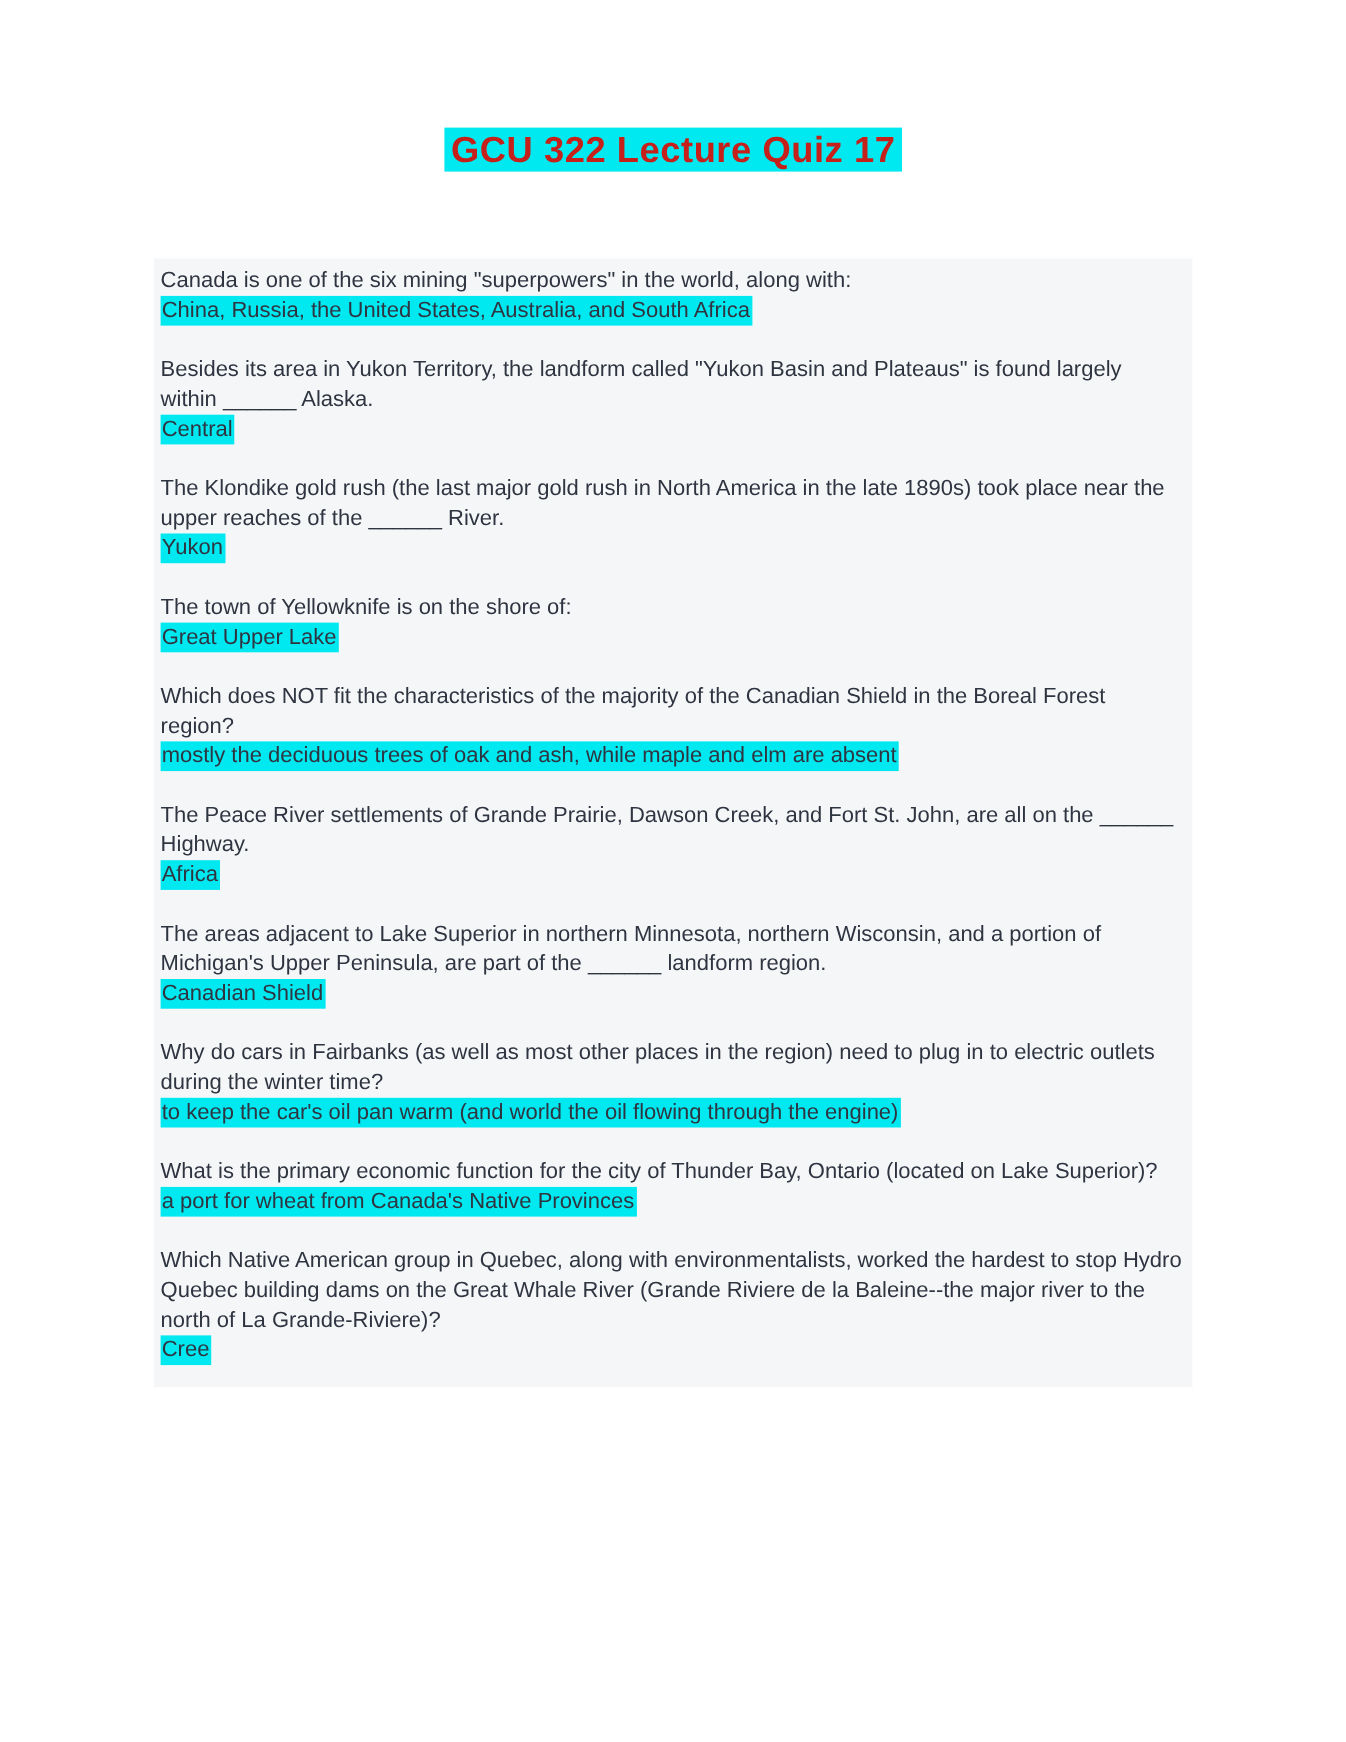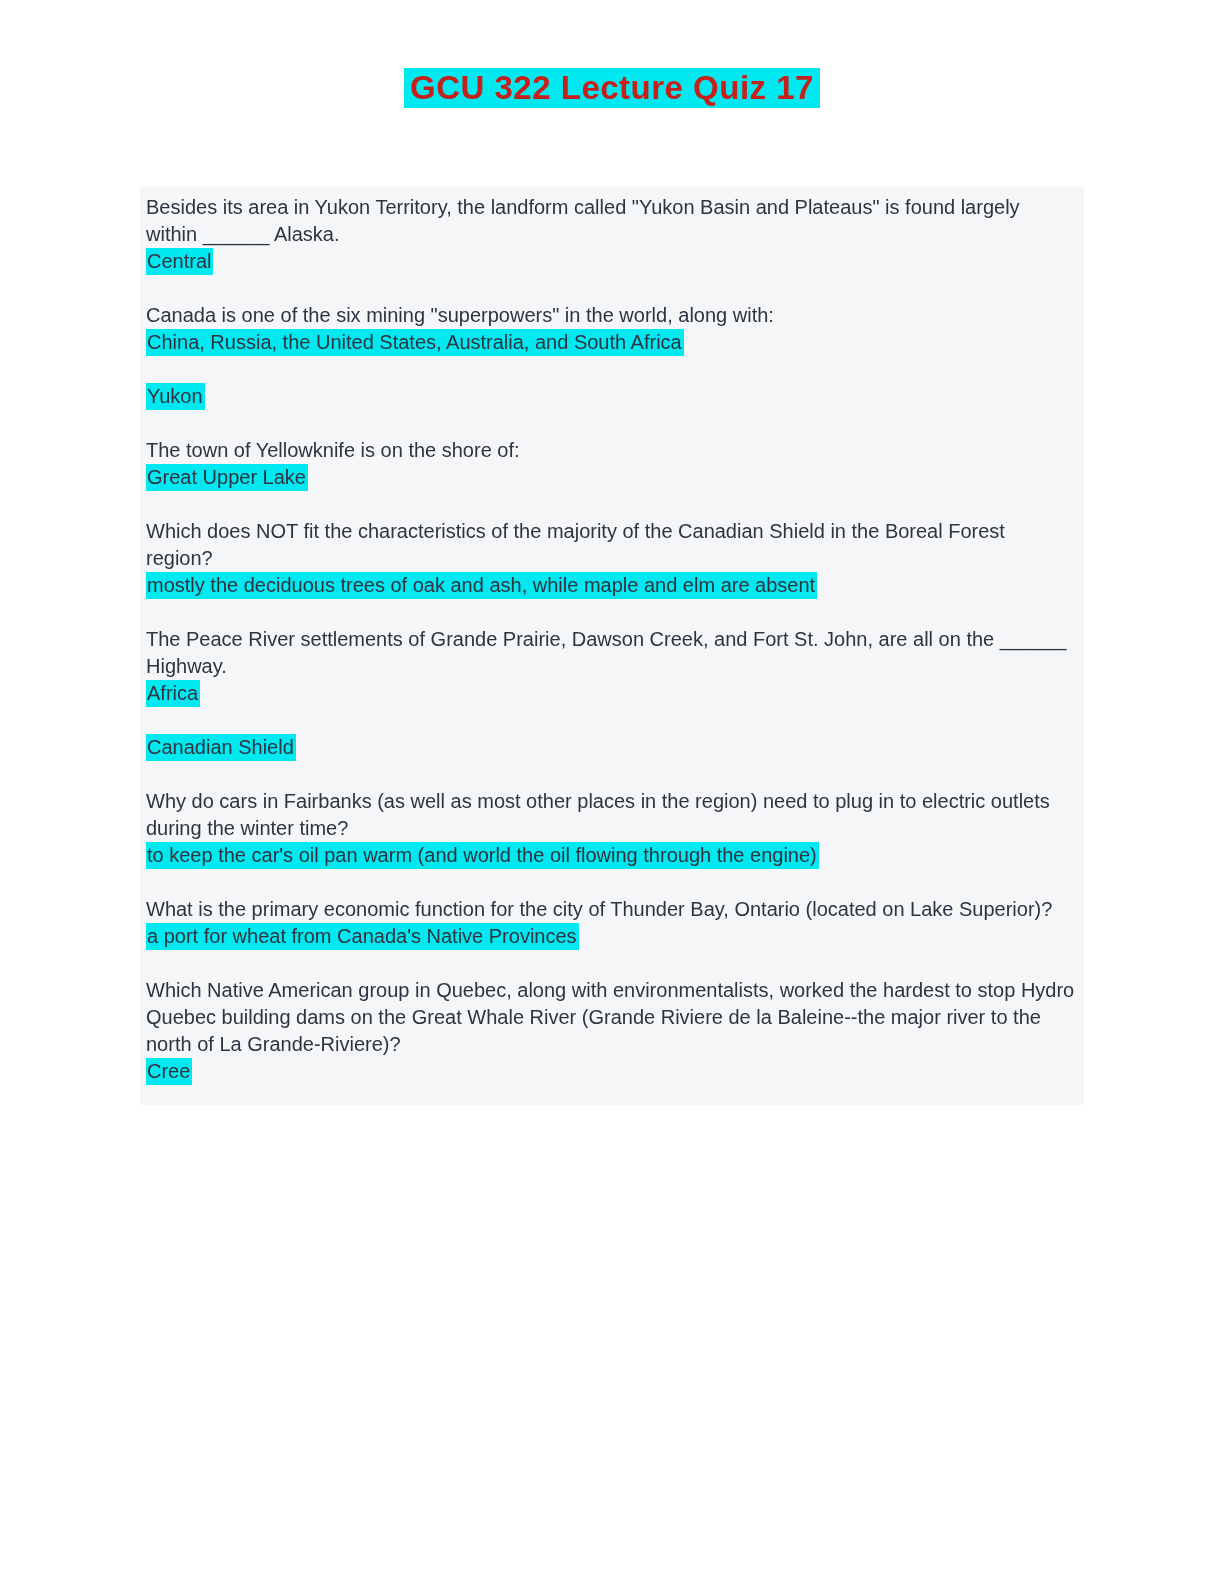--- a/index.html
+++ b/index.html
@@ -17,21 +17,21 @@
     font-family: "Liberation Sans", sans-serif;
   }
   .page {
     position: relative;
     width: 1224px;
     height: 1584px;
     background: var(--page-bg);
     overflow: hidden;
   }
   .title-row {
-    padding-top: 68px;
+    padding-top: 116px;
     margin: 0;
     text-align: center;
   }
   .title-hl {
     display: inline-block;
     background: var(--highlight);
     color: var(--title-text);
     font-weight: bold;
     font-size: 33px;
     line-height: 40px;
@@ -58,49 +58,51 @@
 </head>
 <body>
 
 <div class="page">
 
   <h1 class="title-row"><span class="title-hl">GCU 322 Lecture Quiz 17</span></h1>
 
   <div class="panel">
 
     <div class="qa">
+      <p>Canada is one of the six mining "superpowers" in the world, along with:</p>
+      <p class="answer-line"><span class="hl">China, Russia, the United States, Australia, and South Africa</span></p>
+    </div>
+
+    <div class="qa">
       <p>Besides its area in Yukon Territory, the landform called "Yukon Basin and Plateaus" is found largely within ______ Alaska.</p>
       <p class="answer-line"><span class="hl">Central</span></p>
     </div>
 
     <div class="qa">
-      <p>Canada is one of the six mining "superpowers" in the world, along with:</p>
-      <p class="answer-line"><span class="hl">China, Russia, the United States, Australia, and South Africa</span></p>
-    </div>
-
-    <div class="qa">
+      <p>The Klondike gold rush (the last major gold rush in North America in the late 1890s) took place near the upper reaches of the ______ River.</p>
       <p class="answer-line"><span class="hl">Yukon</span></p>
     </div>
 
     <div class="qa">
       <p>The town of Yellowknife is on the shore of:</p>
       <p class="answer-line"><span class="hl">Great Upper Lake</span></p>
     </div>
 
     <div class="qa">
       <p>Which does NOT fit the characteristics of the majority of the Canadian Shield in the Boreal Forest region?</p>
       <p class="answer-line"><span class="hl">mostly the deciduous trees of oak and ash, while maple and elm are absent</span></p>
     </div>
 
     <div class="qa">
       <p>The Peace River settlements of Grande Prairie, Dawson Creek, and Fort St. John, are all on the ______ Highway.</p>
       <p class="answer-line"><span class="hl">Africa</span></p>
     </div>
 
     <div class="qa">
+      <p>The areas adjacent to Lake Superior in northern Minnesota, northern Wisconsin, and a portion of Michigan's Upper Peninsula, are part of the ______ landform region.</p>
       <p class="answer-line"><span class="hl">Canadian Shield</span></p>
     </div>
 
     <div class="qa">
       <p>Why do cars in Fairbanks (as well as most other places in the region) need to plug in to electric outlets during the winter time?</p>
       <p class="answer-line"><span class="hl">to keep the car's oil pan warm (and world the oil flowing through the engine)</span></p>
     </div>
 
 
     <div class="qa">

